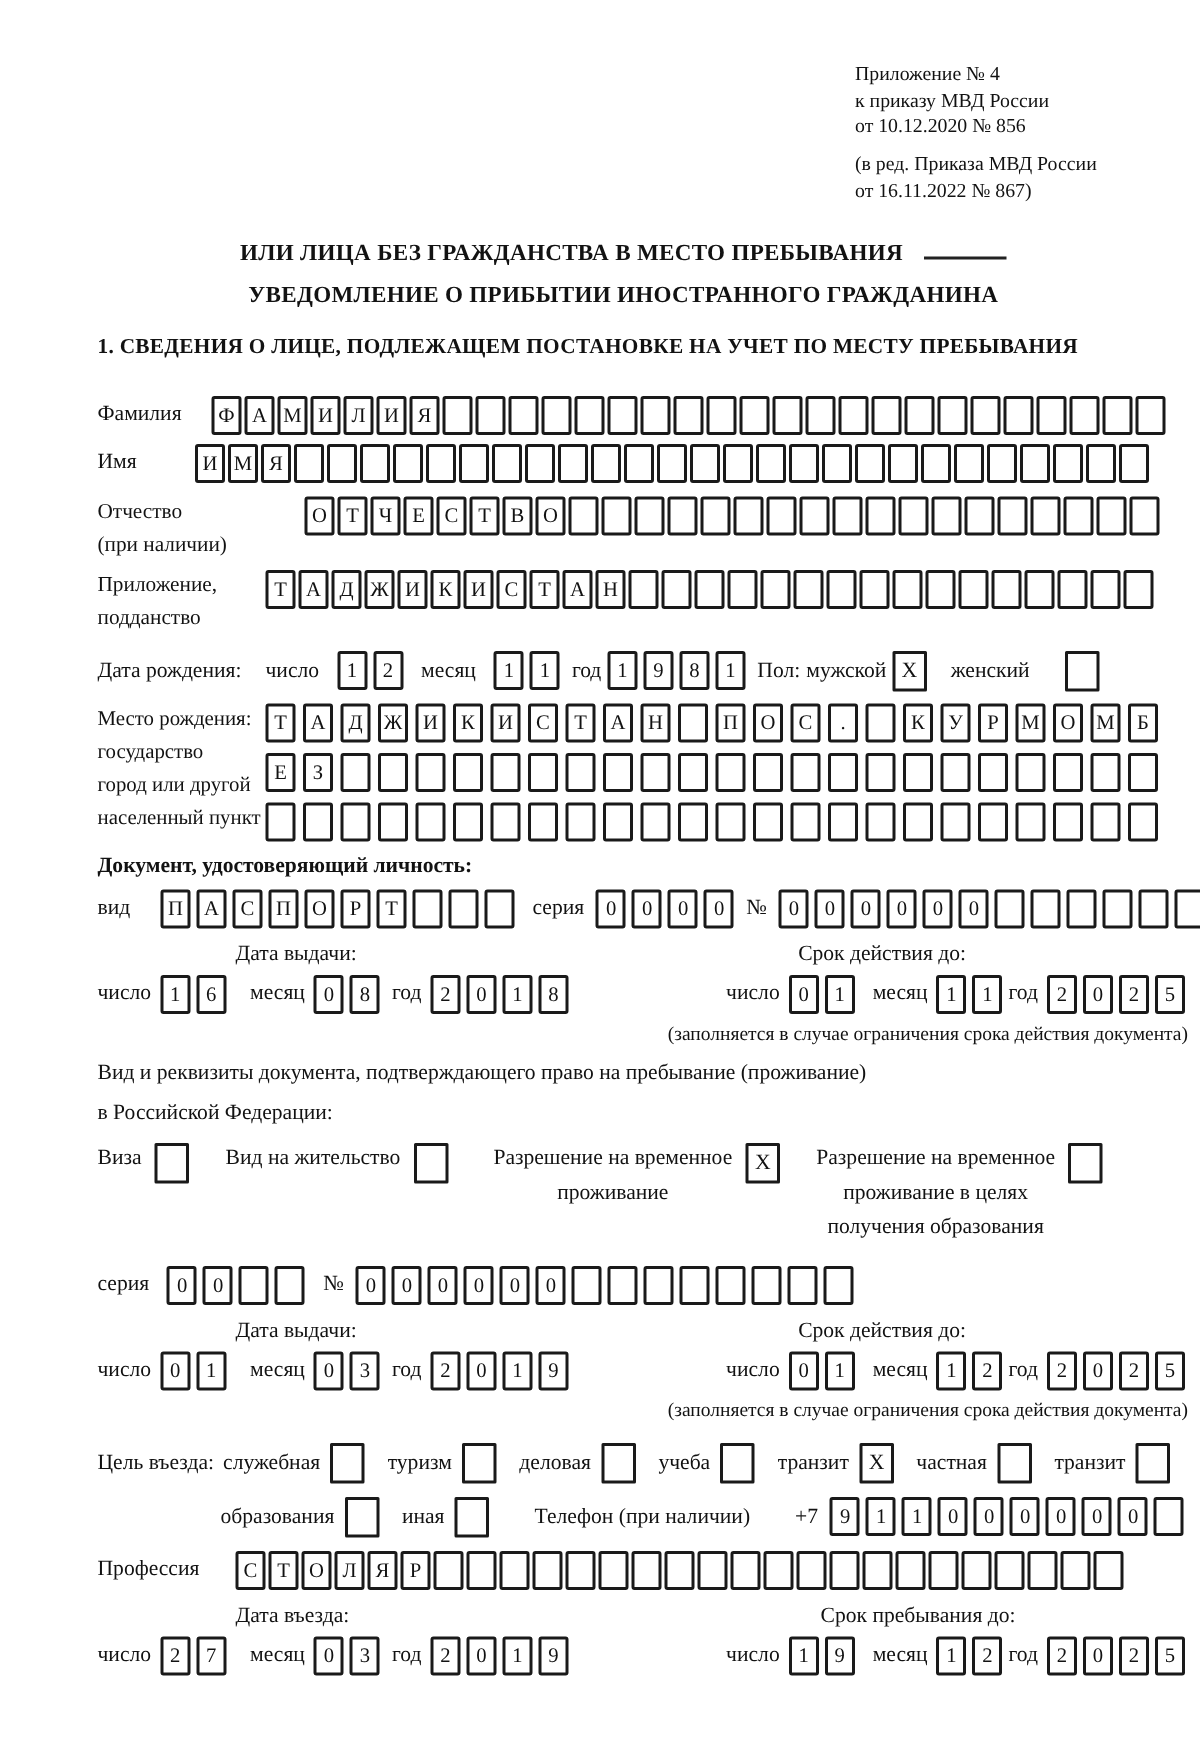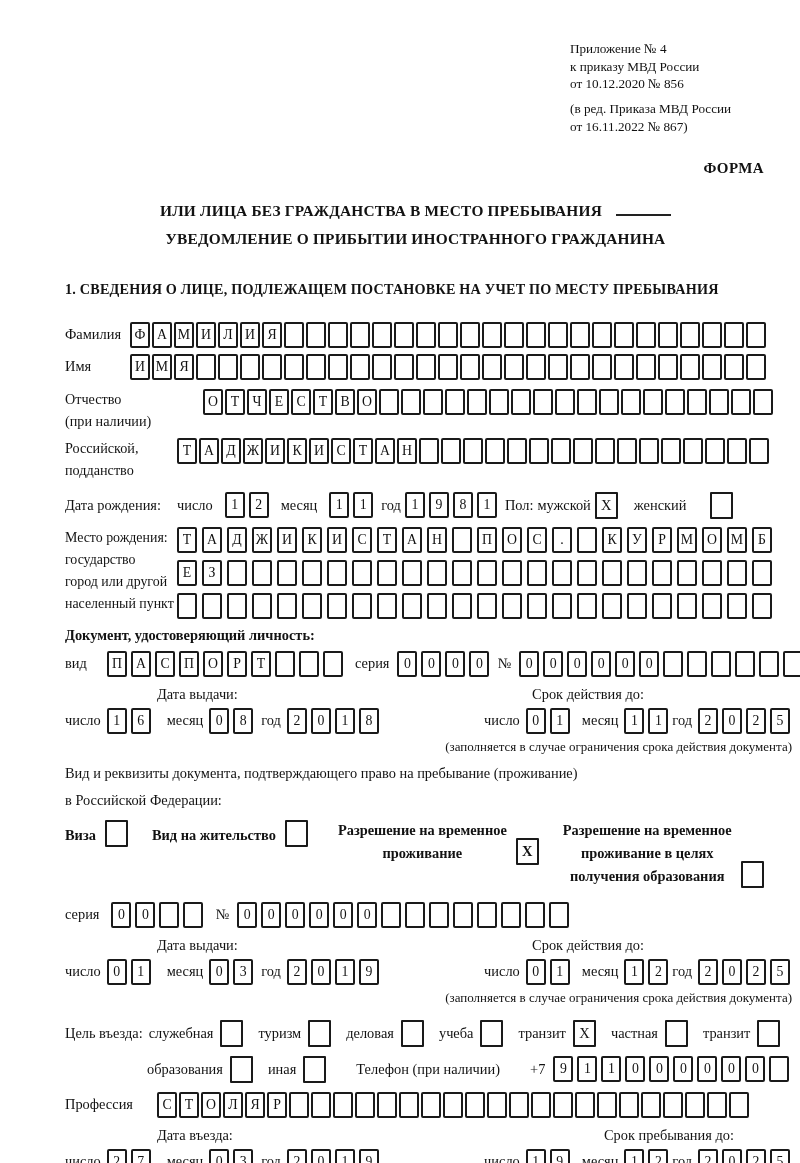--- a/index.html
+++ b/index.html
@@ -13,21 +13,21 @@
 
   
   .ref{margin-left:auto;width:196px;margin-right:28px;font-size:13.2px;line-height:1.34;}
   .ref .gap{margin-top:7px;}
   .forma{font-weight:bold;font-size:15px;letter-spacing:.4px;text-align:right;margin:25px 30px 0 0;}
 
   
   .title{text-align:center;font-weight:bold;font-size:15.4px;line-height:1.8;margin:20px 28px 0 0;letter-spacing:.2px;}
   .blank-line{display:inline-block;width:55px;border-bottom:2px solid #222;height:.95em;margin-left:14px;}
 
-  .sect{font-weight:bold;font-size:14.2px;margin-top:28px;letter-spacing:.2px;}
+  .sect{font-weight:bold;font-size:14.2px;margin-top:12px;letter-spacing:.2px;}
 
   
   .row{display:flex;align-items:center;white-space:nowrap;margin-top:6px;}
   .lbl{font-size:14.4px;flex:0 0 auto;}
   .lblcol{flex:0 0 auto;font-size:14.2px;line-height:1.58;}
   .boxes{display:flex;gap:2px;flex:0 0 auto;}
   .boxes.g4{gap:4px;}
   .boxes.g5{gap:5px;}
   .box{
     flex:0 0 auto;box-sizing:border-box;
@@ -57,53 +57,52 @@
   .date-titles .t-left{margin-left:92px;}
   .date-titles .t-right{margin-left:auto;margin-right:150px;}
   .dates-row{display:flex;align-items:center;justify-content:space-between;margin-top:5px;padding-right:4px;}
   .dategroup{display:flex;align-items:center;white-space:nowrap;}
   .dategroup .lbl{margin-right:6px;}
   .note{font-size:13px;text-align:right;margin-top:5px;padding-right:2px;}
 
   .plain{font-size:14.4px;margin-top:10px;}
 
   .opts{display:flex;align-items:flex-start;white-space:nowrap;margin-top:10px;}
-  .opt{display:flex;align-items:flex-end;gap:9px;font-weight:bold;}
+  .opt{display:flex;align-items:flex-start;gap:9px;}
   .opt .olines{font-size:14.4px;text-align:center;line-height:1.6;}
   .opt .cb{margin-top:1px;}
 
   .purpose{display:flex;align-items:center;white-space:nowrap;margin-top:14px;font-size:14.4px;}
   .purpose .cb{margin-left:7px;}
   .purpose .it{margin-left:15px;}
 </style>
 </head>
 <body>
 
 <div class="page">
 
   <div class="ref">
     <div>Приложение № 4</div>
     <div>к приказу МВД России</div>
     <div>от 10.12.2020 № 856</div>
     <div class="gap">(в ред. Приказа МВД России</div>
     <div>от 16.11.2022 № 867)</div>
   </div>
 
-  <div class="forma">ФОРМА</div>
 
   <div class="title">
     <div>
       <span>ИЛИ ЛИЦА БЕЗ ГРАЖДАНСТВА В МЕСТО ПРЕБЫВАНИЯ</span><span class="blank-line"></span>
     </div>
     <div>УВЕДОМЛЕНИЕ О ПРИБЫТИИ ИНОСТРАННОГО ГРАЖДАНИНА</div>
   </div>
 
   <div class="sect">1. СВЕДЕНИЯ О ЛИЦЕ, ПОДЛЕЖАЩЕМ ПОСТАНОВКЕ НА УЧЕТ ПО МЕСТУ ПРЕБЫВАНИЯ</div>
 
-  <div class="row" style="margin-top:24px;">
+  <div class="row" style="margin-top:24px;gap:11px;">
     <span class="lbl w65">Фамилия</span>
     <span class="boxes">
         <span class="box">Ф</span>
         <span class="box">А</span>
         <span class="box">М</span>
         <span class="box">И</span>
         <span class="box">Л</span>
         <span class="box">И</span>
         <span class="box">Я</span>
         <span class="box"></span>
@@ -196,21 +195,21 @@
         <span class="box"></span>
         <span class="box"></span>
         <span class="box"></span>
         <span class="box"></span>
         <span class="box"></span>
       </span>
   </div>
 
   <div class="multirow" style="margin-top:4px;">
     <div class="lblcol w112">
-      <div>Российской,</div>
+      <div>Приложение,</div>
       <div>подданство</div>
     </div>
     <span class="boxes" style="margin-top:1px;">
         <span class="box">Т</span>
         <span class="box">А</span>
         <span class="box">Д</span>
         <span class="box">Ж</span>
         <span class="box">И</span>
         <span class="box">К</span>
         <span class="box">И</span>
@@ -639,21 +638,21 @@
         <span class="box"></span>
         <span class="box"></span>
         <span class="box"></span>
         <span class="box"></span>
         <span class="box"></span>
       </span>
   </div>
 
   <div class="date-titles">
     <span class="t-left">Дата въезда:</span>
-    <span class="t-right" style="margin-right:60px;">Срок пребывания до:</span>
+    <span class="t-right" style="margin-right:117px;">Срок пребывания до:</span>
   </div>
   <div class="dates-row">
     <div class="dategroup">
       <span class="lbl">число</span>
       <span class="boxes g4">
           <span class="box">2</span>
           <span class="box">7</span>
         </span>
         <span class="sp16"></span>
       <span class="lbl">месяц</span>

